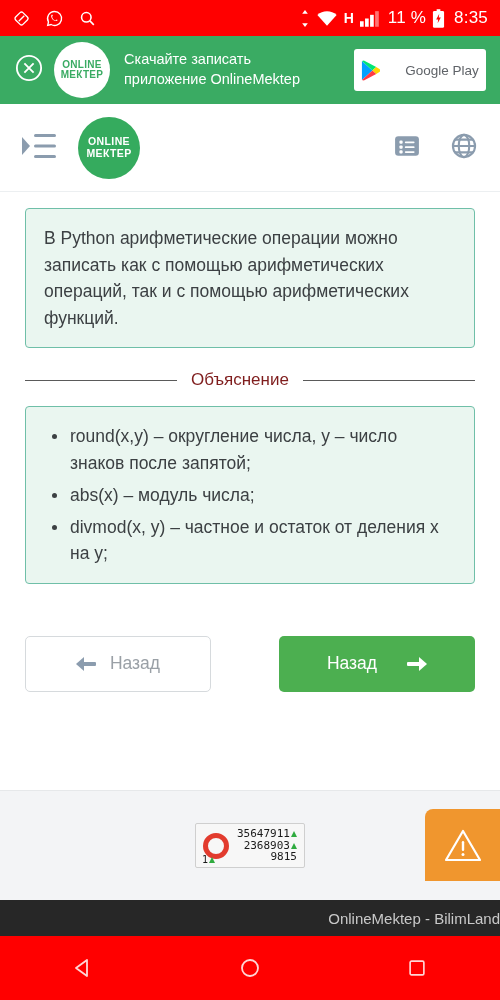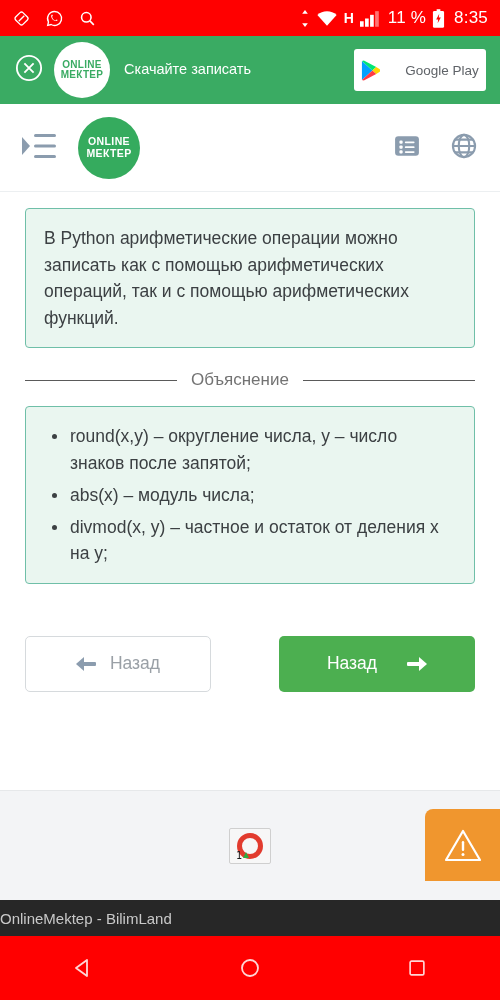--- a/index.html
+++ b/index.html
@@ -72,21 +72,21 @@
     padding: 16px 18px;
   }
   .card p { font-size: 17.5px; line-height: 1.52; color: #3c4043; }
 
   .divider-row {
     display: flex; align-items: center; gap: 14px; margin: 22px 0 16px 0;
   }
   .divider-line { height: 1px; background: #5a5a5a; }
   .divider-line.left { flex: 0 0 152px; }
   .divider-line.right { flex: 1 1 auto; }
-  .divider-label { font-size: 17px; color: #737373; white-space: nowrap; }
+  .divider-label { font-size: 17px; color: #7f1d1d; white-space: nowrap; }
 
   .card.list ul { list-style: none; }
   .card.list li {
     font-size: 17.5px; line-height: 1.5; color: #3c4043;
     position: relative; padding-left: 26px; margin-bottom: 6px;
   }
   .card.list li:last-child { margin-bottom: 0; }
   .card.list li::before {
     content: ""; position: absolute; left: 8px; top: 11px;
     width: 5px; height: 5px; border-radius: 50%; background: #3c4043;
@@ -139,21 +139,21 @@
 
   .warn-badge {
     position: absolute; right: 0; top: 18px; width: 75px; height: 72px;
     background: #f0962e; border-radius: 8px 0 0 0;
     display: flex; align-items: center; justify-content: center; cursor: pointer;
   }
 
   
   .titlebar {
     flex: 0 0 36px; background: #272727; color: #c9c9c9;
-    display: flex; align-items: center; justify-content: flex-start;
+    display: flex; align-items: center; justify-content: flex-end;
     font-size: 15px;
   }
 
   
   .navbar {
     flex: 0 0 64px; background: #ff0000;
     display: flex; align-items: center; justify-content: space-around;
   }
   .navbar > div { cursor: pointer; display: flex; align-items: center; justify-content: center; width: 90px; height: 100%; }
 </style>
@@ -236,20 +236,21 @@
             <path d="M9 9l8 8M17 9l-8 8"></path>
           </g>
         </svg>
     </div>
     <div class="banner-logo">
       <span>ONLINE</span>
       <span>МЕКТЕР</span>
     </div>
     <div class="banner-text">
       <div>Скачайте записать</div>
+      <div>приложение OnlineMektep</div>
     </div>
     <div class="gp-btn">
       <span class="ic">
         <svg width="19" height="21" viewBox="0 0 20 22">
           <path d="M1 1l11 10L1 21z" fill="#00a0ff"></path>
           <path d="M1 1l11 10 4-3.6L3 .4z" fill="#00e676"></path>
           <path d="M12 11l4 3.6 3.4-2c1-.7 1-2.5 0-3.2l-3.4-2z" fill="#ffd400"></path>
           <path d="M1 21l11-10 4 3.6L3 21.6z" fill="#ff3a44"></path>
           </svg>
       </span>
@@ -341,20 +342,33 @@
             </svg>
         </span>
       </div>
     </div>
   </div>
 
   <div class="footer">
     <div class="counter-wrap">
       <div class="counter">
         <div class="counter-ring"></div>
+        <div class="counter-nums">
+          <div class="cnum">
+            <span>35647911</span>
+            <span class="tri-up"></span>
+          </div>
+          <div class="cnum">
+            <span>2368903</span>
+            <span class="tri-up"></span>
+          </div>
+          <div class="cnum">
+            <span>9815</span>
+          </div>
+        </div>
       </div>
       <div class="counter-bottom">
         <span>1</span>
         <span class="tri-up"></span>
       </div>
     </div>
 
     <div class="warn-badge">
       <span class="ic">
         <svg width="40" height="36" viewBox="0 0 40 36">

